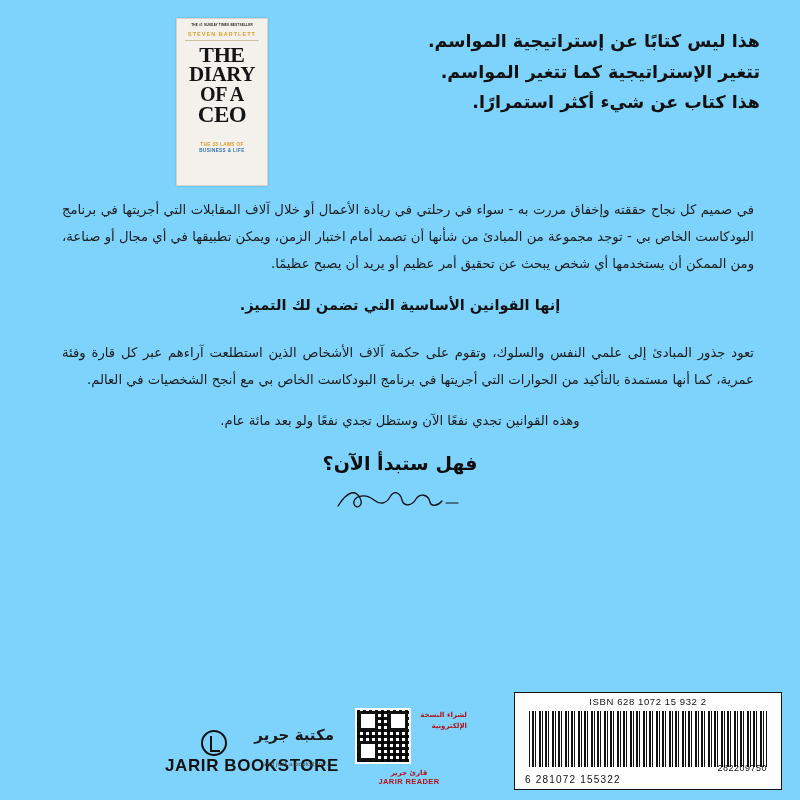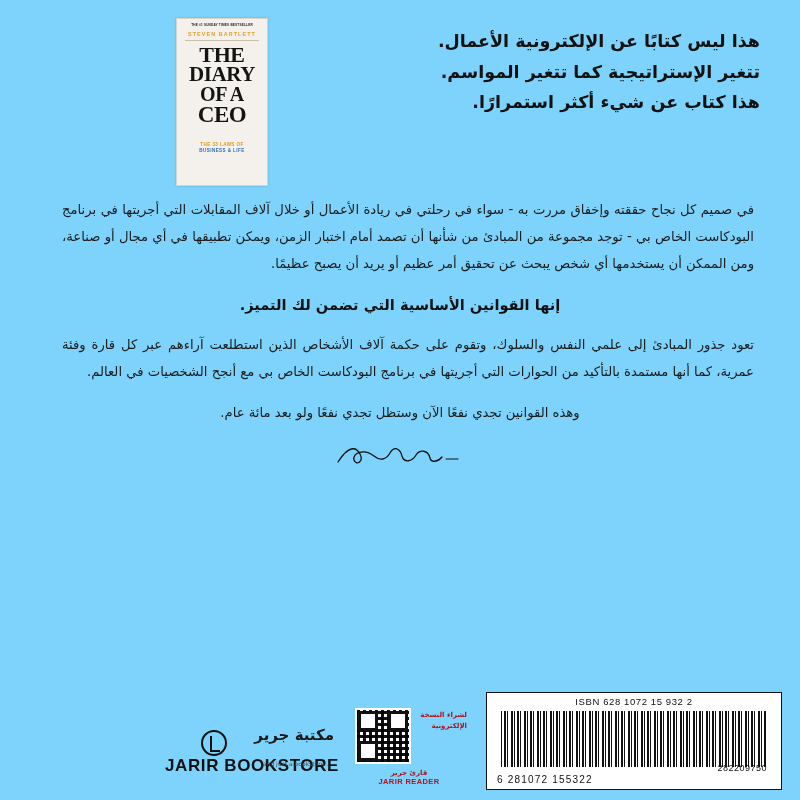--- a/index.html
+++ b/index.html
@@ -128,21 +128,21 @@
     text-align: justify;
     text-align-last: right;
     margin-left: 16px;
   }
   .emph {
     font-family: "DejaVu Sans", sans-serif;
     font-weight: bold;
     font-size: 14.6px;
     line-height: 1.9;
     text-align: center;
-    margin: 6px 0 12px 0;
+    margin: 6px 0 20px 0;
     color: #111;
   }
   .para-center {
     text-align: center;
   }
   .question {
     font-family: "DejaVu Sans", sans-serif;
     font-weight: bold;
     font-size: 19px;
     text-align: center;
@@ -294,21 +294,21 @@
     color: #b3121a;
     font-weight: bold;
     letter-spacing: 0.4px;
   }
 
   
   .barcode-box {
     position: absolute;
     right: 18px;
     bottom: 10px;
-    width: 296px;
+    width: 268px;
     height: 98px;
     border: 1px solid #111;
     background: #fff;
     box-sizing: border-box;
     direction: ltr;
   }
   .barcode-isbn {
     position: absolute;
     top: 3px;
     left: 0;
@@ -368,31 +368,32 @@
         <span class="l3">OF A</span>
         <span class="l4">CEO</span>
       </div>
       <div class="cov-sub">
         <div>THE 33 LAWS OF</div>
         <div class="bl">BUSINESS &amp; LIFE</div>
       </div>
     </div>
 
     <div class="headline">
-      <div>هذا ليس كتابًا عن الإلكترونية الأعمال.</div>
+      <div>هذا ليس كتابًا عن إستراتيجية المواسم.</div>
       <div>تتغير الإستراتيجية كما تتغير المواسم.</div>
       <div>هذا كتاب عن شيء أكثر استمرارًا.</div>
     </div>
   </div>
 
   <div class="body-wrap">
     <p class="para justified">في صميم كل نجاح حققته وإخفاق مررت به - سواء في رحلتي في ريادة الأعمال أو خلال آلاف المقابلات التي أجريتها في برنامج البودكاست الخاص بي - توجد مجموعة من المبادئ من شأنها أن تصمد أمام اختبار الزمن، ويمكن تطبيقها في أي مجال أو صناعة، ومن الممكن أن يستخدمها أي شخص يبحث عن تحقيق أمر عظيم أو يريد أن يصبح عظيمًا.</p>
     <p class="emph">إنها القوانين الأساسية التي تضمن لك التميز.</p>
     <p class="para justified">تعود جذور المبادئ إلى علمي النفس والسلوك، وتقوم على حكمة آلاف الأشخاص الذين استطلعت آراءهم عبر كل قارة وفئة عمرية، كما أنها مستمدة بالتأكيد من الحوارات التي أجريتها في برنامج البودكاست الخاص بي مع أنجح الشخصيات في العالم.</p>
     <p class="para para-center">وهذه القوانين تجدي نفعًا الآن وستظل تجدي نفعًا ولو بعد مائة عام.</p>
+    <p class="question">فهل ستبدأ الآن؟</p>
     <div class="signature-mark">
       <svg width="140" height="30" viewBox="0 0 140 30" aria-hidden="true">
         <path d="M8 22 C18 6, 26 6, 30 14 C34 22, 26 26, 24 20 C22 13, 34 8, 44 16 C50 21, 56 20, 60 13 C64 6, 70 8, 72 16 C74 23, 82 22, 86 15 C90 9, 98 10, 100 18 C101 23, 108 22, 112 17" fill="none" stroke="#111" stroke-width="1.3" stroke-linecap="round"></path>
         <path d="M116 19 L128 19" fill="none" stroke="#111" stroke-width="1.1" stroke-linecap="round"></path>
       </svg>
     </div>
   </div>
 
   <div class="footer">
 

